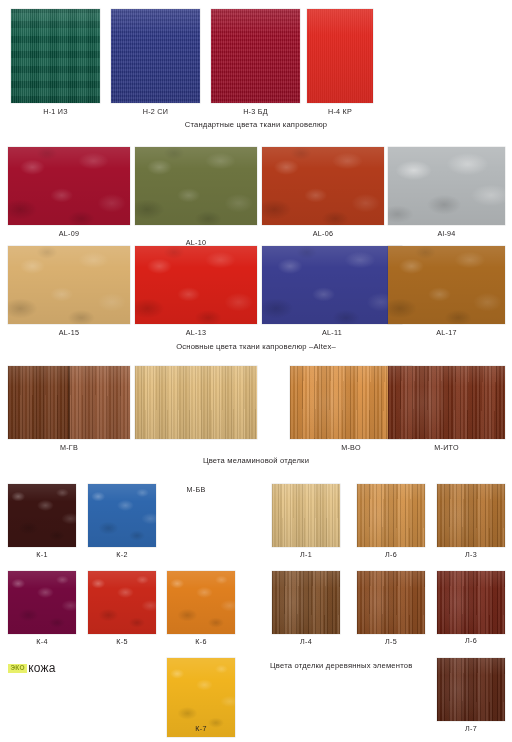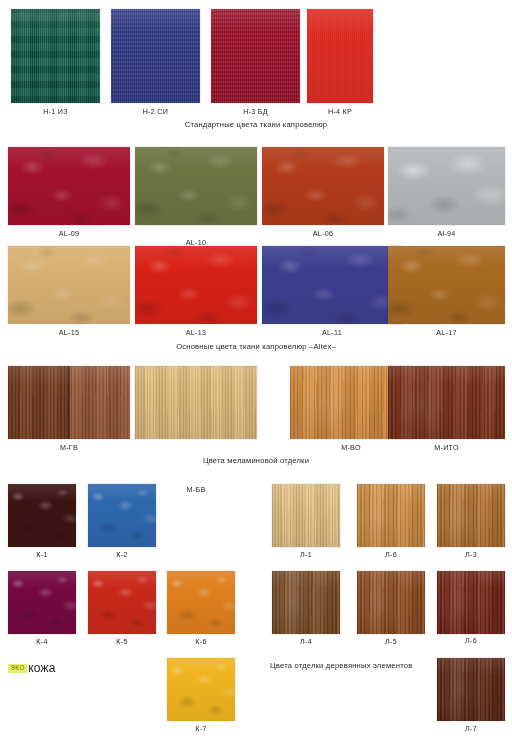--- a/index.html
+++ b/index.html
@@ -249,21 +249,21 @@
   </div>
   <div class="swatch" style="left:88px;top:571px;width:68px;height:63px;">
     <div class="chip tex-leather" style="background-color:#c9291b;"></div>
     <div class="cap" style="top:66px;">К-5</div>
   </div>
   <div class="swatch" style="left:167px;top:571px;width:68px;height:63px;border-radius:13px;">
     <div class="chip tex-leather" style="background-color:#df7f1f;"></div>
     <div class="cap" style="top:66px;">К-6</div>
   </div>
 
-  <div class="swatch" style="left:167px;top:658px;width:68px;height:63px;">
+  <div class="swatch" style="left:167px;top:658px;width:68px;height:79px;">
     <div class="chip tex-leather" style="background-color:#f0b41f;"></div>
     <div class="cap" style="top:66px;">К-7</div>
   </div>
 
   <div class="eco-logo" style="left:8px;top:661px;">
     <span class="eco-mark">ЭКО</span>
     <span class="eco-word">кожа</span>
   </div>
 
   <div class="swatch" style="left:272px;top:484px;width:68px;height:63px;">

